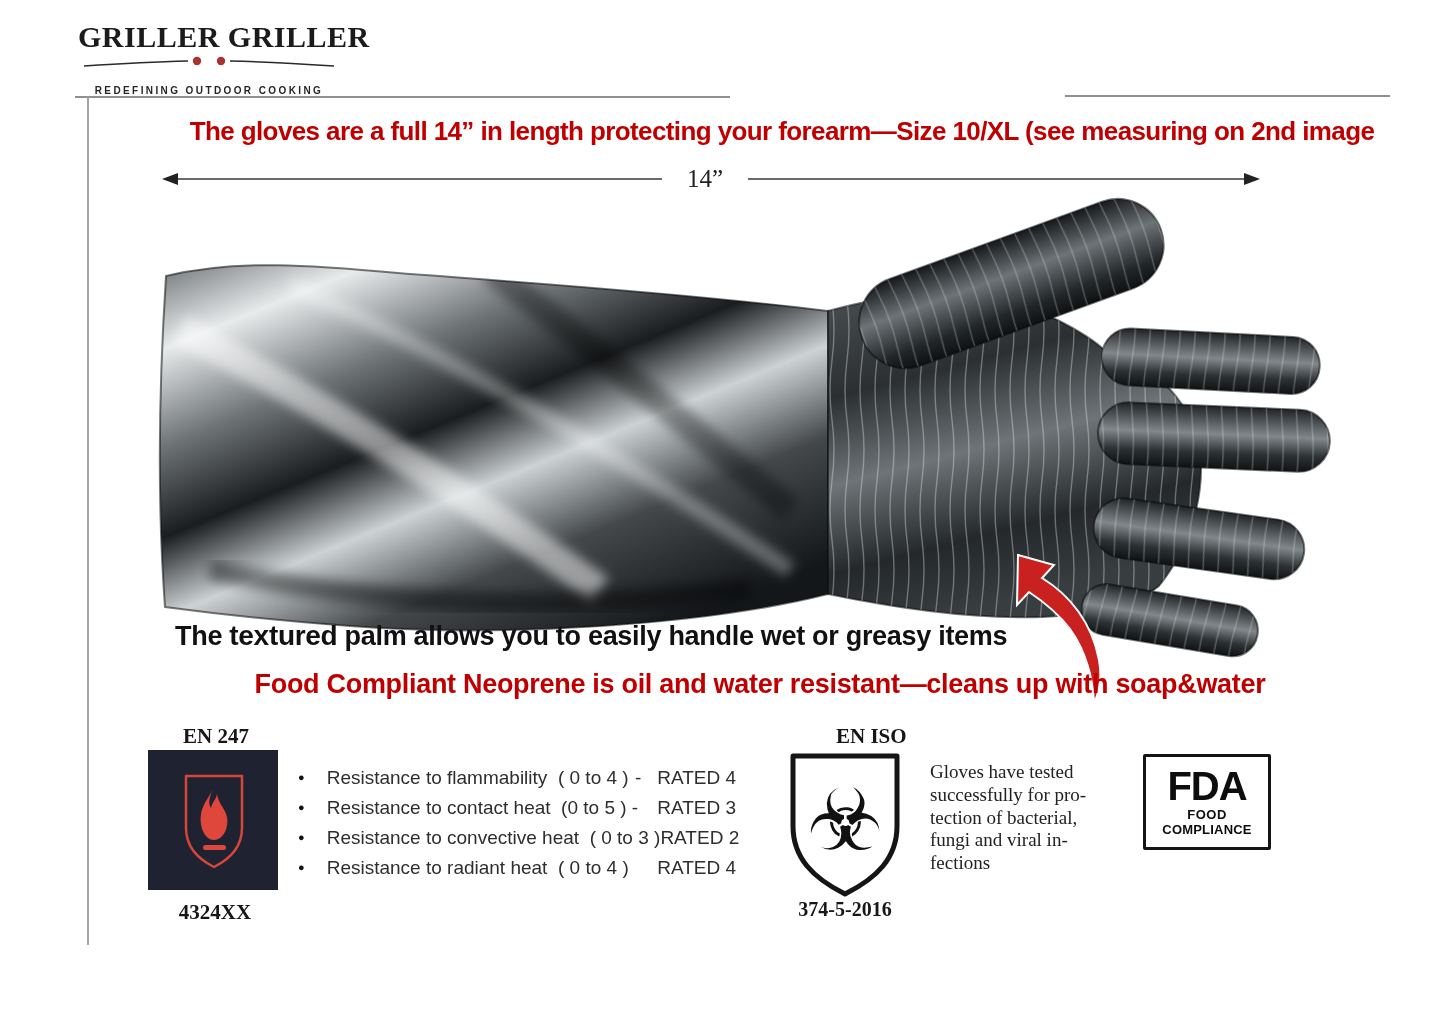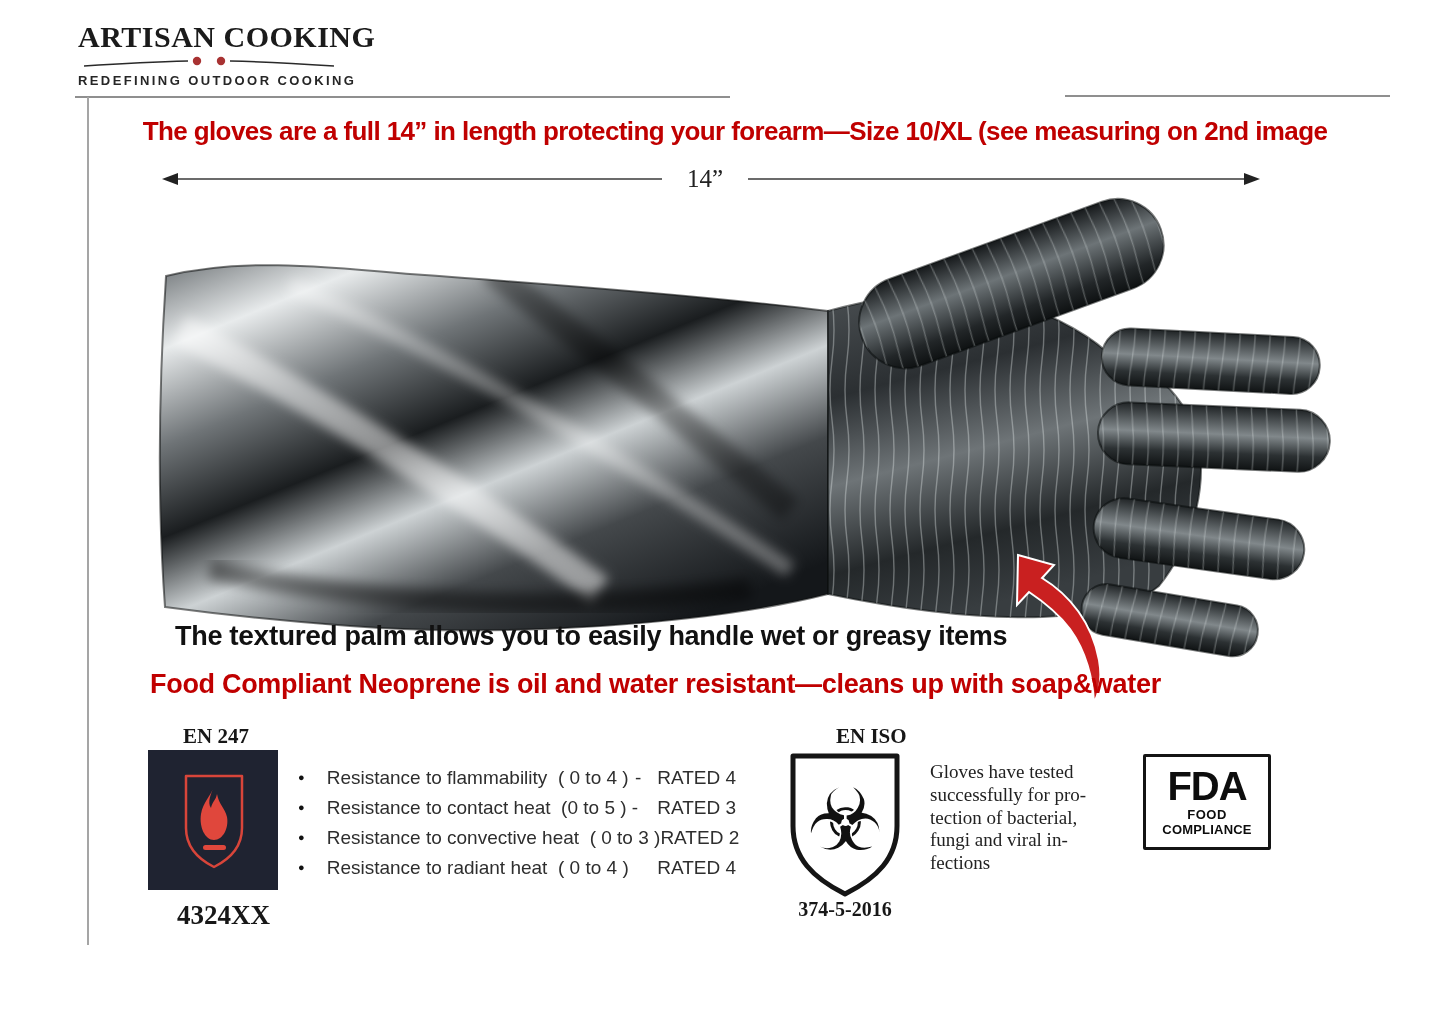--- a/index.html
+++ b/index.html
@@ -4,41 +4,41 @@
 <style>
   html,body{margin:0;padding:0;background:#e8e8e8;}
   .canvas{position:relative;width:1445px;height:1021px;background:#ffffff;overflow:hidden;
           font-family:"Liberation Sans",sans-serif;margin:0 auto;}
   .abs{position:absolute;}
 
   
   .logo{left:78px;top:20px;width:262px;text-align:center;}
   .logo-title{font-family:"Liberation Serif",serif;font-weight:800;font-size:30px;color:#1b1b1b;
               letter-spacing:0.5px;white-space:nowrap;}
-  .logo-tagline{font-size:13px;font-weight:bold;color:#262626;letter-spacing:2.4px;white-space:nowrap;margin-top:1px;}
+  .logo-tagline{font-size:10px;font-weight:bold;color:#262626;letter-spacing:2.4px;white-space:nowrap;margin-top:13px;}
 
   
   .rule-h{height:2px;background:#8f8f8f;}
   .rule-v{width:2px;background:#a5a5a5;}
 
   
   .headline{left:90px;top:116px;width:1290px;text-align:center;font-size:26px;font-weight:bold;
-            letter-spacing:-0.6px;color:#c00000;white-space:nowrap;}
+            letter-spacing:-0.6px;color:#c00000;white-space:nowrap;padding-left:47px;}
 
   
   .caption-black{left:175px;top:620px;font-size:27px;font-weight:bold;color:#111;letter-spacing:-0.3px;white-space:nowrap;}
   .caption-black .small-word{font-size:28px;}
-  .caption-red{left:150px;top:669px;width:1220px;font-size:27px;font-weight:bold;
+  .caption-red{left:150px;top:669px;width:1220px;text-align:center;font-size:27px;font-weight:bold;
                letter-spacing:-0.3px;color:#c00000;white-space:nowrap;}
 
   
   .serif-label{font-family:"Liberation Serif",serif;font-weight:bold;color:#171717;}
   .en407-label{left:183px;top:724px;font-size:21px;}
   .en407-box{left:148px;top:750px;width:130px;height:140px;background:#1f2331;}
-  .en407-code{left:160px;top:900px;width:110px;text-align:right;font-size:27px;}
+  .en407-code{left:160px;top:900px;width:110px;text-align:center;font-size:21px;}
   .eniso-label{left:808px;top:724px;font-size:21px;margin-left:28px;}
   .eniso-code{left:785px;top:898px;width:120px;text-align:center;font-size:20px;}
 
   .rating-row{left:298px;width:438px;display:flex;align-items:baseline;font-size:19px;color:#2e2e2e;}
   .rating-row .dot{font-size:11px;margin-right:22px;position:relative;top:-3px;color:#111;}
   .rating-row .r-label{flex:1;white-space:pre;}
   .rating-row .r-rating{white-space:pre;}
 
   .note{left:930px;top:761px;width:200px;font-family:"Liberation Serif",serif;font-size:19px;
         color:#222;line-height:1.2;white-space:pre-line;}
@@ -51,21 +51,21 @@
 
   svg text.meas{font-family:"Liberation Serif",serif;font-size:25px;fill:#222;}
   .bio-glyph{font-family:"DejaVu Sans",sans-serif;}
 </style>
 </head>
 <body>
 
 <div class="canvas">
 
   <div class="abs logo">
-    <div class="logo-title">ARTISAN COOKING</div>
+    <div class="logo-title">GRILLER GRILLER</div>
     <svg width="250" height="14" viewBox="0 0 250 14">
       <path d="M0,12 Q60,8 104,7" stroke="#2a2a2a" stroke-width="1.6" fill="none"></path>
       <path d="M146,7 Q190,8 250,12" stroke="#2a2a2a" stroke-width="1.6" fill="none"></path>
       <circle cx="113" cy="7" r="4.2" fill="#a83232"></circle>
       <circle cx="137" cy="7" r="4.2" fill="#a83232"></circle>
     </svg>
     <div class="logo-tagline">REDEFINING OUTDOOR COOKING</div>
   </div>
 
   <div class="abs rule-h" style="left:75px;top:96px;width:655px;"></div>

